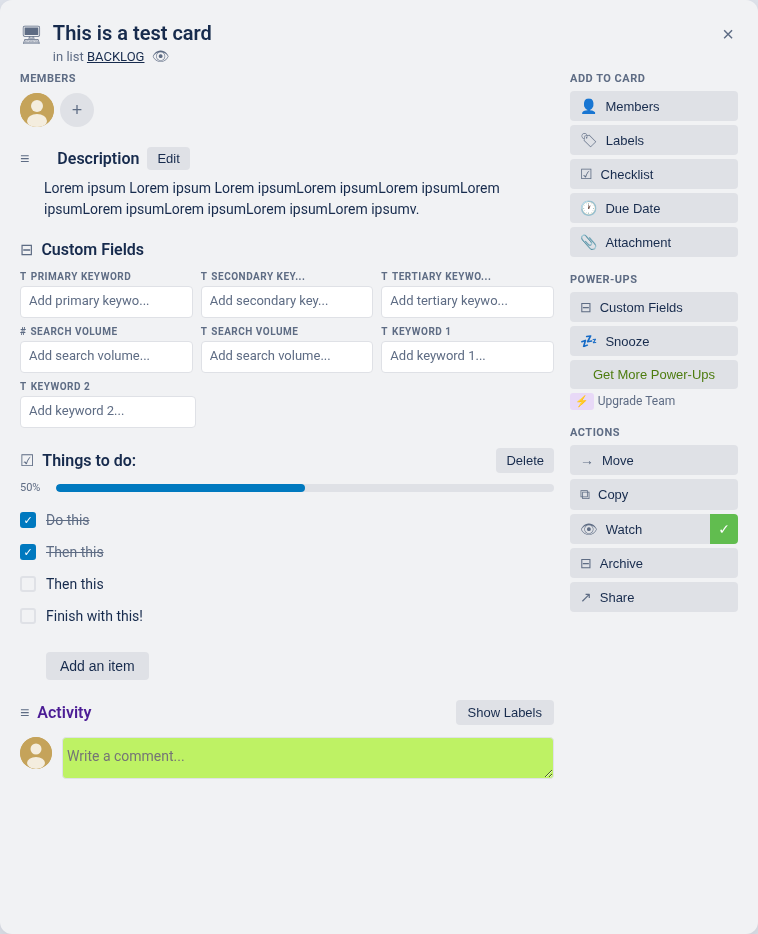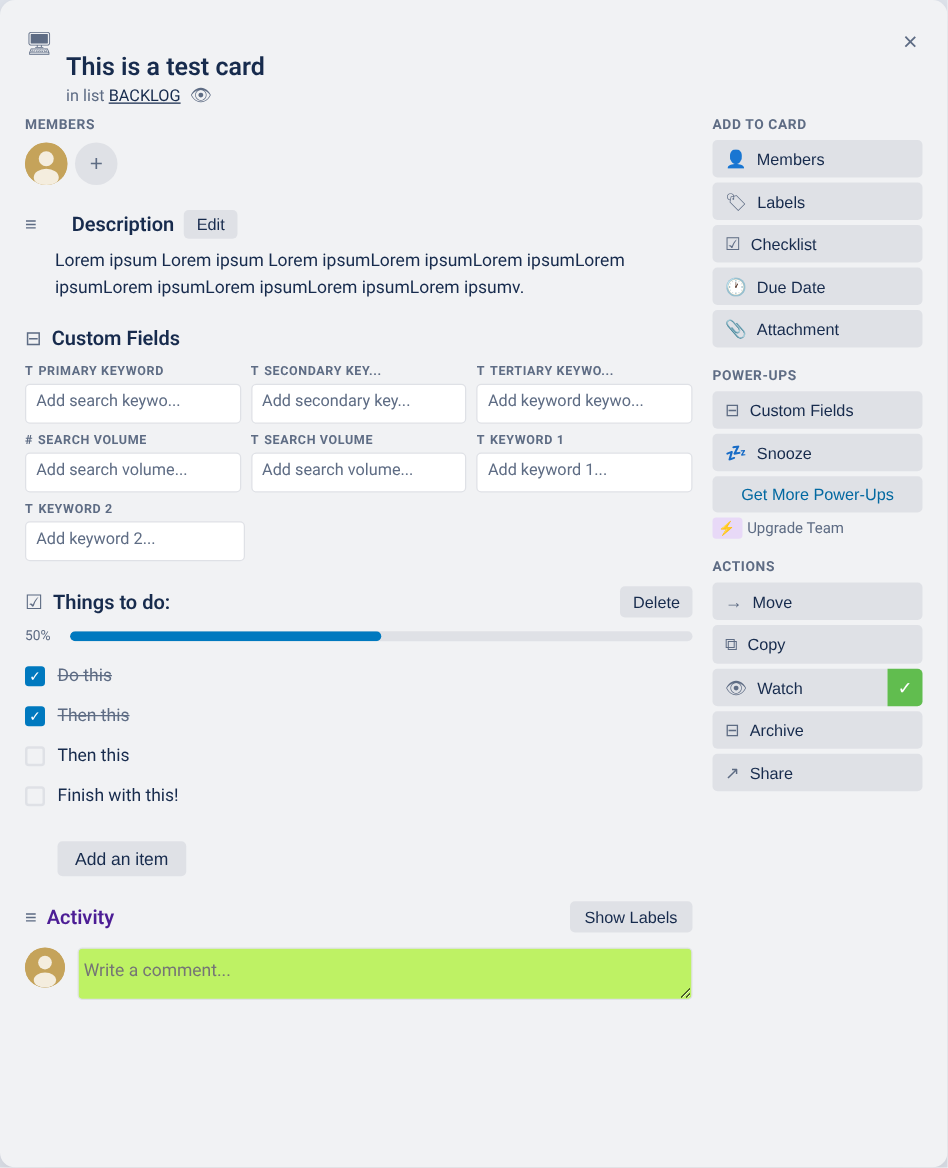--- a/index.html
+++ b/index.html
@@ -26,21 +26,21 @@
       align-items: flex-start;
       padding: 20px 20px 8px 20px;
       gap: 10px;
     }
     .modal-header-icon {
       color: #5e6c84;
       font-size: 18px;
       margin-top: 4px;
       flex-shrink: 0;
     }
-    .modal-title-area { flex: 1; margin-top: 20px; }
+    .modal-title-area { flex: 1; }
     .modal-title {
       font-size: 20px;
       font-weight: 600;
       color: #172b4d;
       line-height: 1.3;
     }
     .modal-subtitle {
       font-size: 13px;
       color: #5e6c84;
       margin-top: 2px;
@@ -235,21 +235,21 @@
     }
     .watch-check {
       background: #61bd4f; border: none; border-radius: 0 4px 4px 0;
       width: 28px; display: flex; align-items: center; justify-content: center;
       cursor: pointer; color: #fff; font-size: 14px; padding: 7px 4px;
     }
 
     .get-more-btn {
       display: flex; align-items: center; justify-content: center;
       background: #dfe1e6; border: none; border-radius: 4px;
-      padding: 7px 10px; font-size: 13px; color: #0369a1;
+      padding: 7px 10px; font-size: 13px; color: #4d7c0f;
       cursor: pointer; font-weight: 500; width: 100%;
       margin-bottom: 4px;
     }
 
     .upgrade-row {
       font-size: 12px; color: #5e6c84; line-height: 1.4;
     }
     .upgrade-link {
       display: inline-flex; align-items: center; gap: 4px;
       color: #5e6c84; text-decoration: none; font-size: 12px;
@@ -307,35 +307,35 @@
         <div class="cf-header">
           <span class="cf-icon">⊟</span>
           <span class="cf-title">Custom Fields</span>
         </div>
         <div class="cf-grid">
           <div class="cf-field">
             <div class="cf-field-label">
               <span>T</span>
               <span>PRIMARY KEYWORD</span>
             </div>
-            <div class="cf-input">Add search keywo...</div>
+            <div class="cf-input">Add primary keywo...</div>
           </div>
           <div class="cf-field">
             <div class="cf-field-label">
               <span>T</span>
               <span>SECONDARY KEY...</span>
             </div>
             <div class="cf-input">Add secondary key...</div>
           </div>
           <div class="cf-field">
             <div class="cf-field-label">
               <span>T</span>
               <span>TERTIARY KEYWO...</span>
             </div>
-            <div class="cf-input">Add keyword keywo...</div>
+            <div class="cf-input">Add tertiary keywo...</div>
           </div>
         </div>
         <div class="cf-grid-2">
           <div class="cf-field">
             <div class="cf-field-label">
               <span>#</span>
               <span>SEARCH VOLUME</span>
             </div>
             <div class="cf-input">Add search volume...</div>
           </div>

